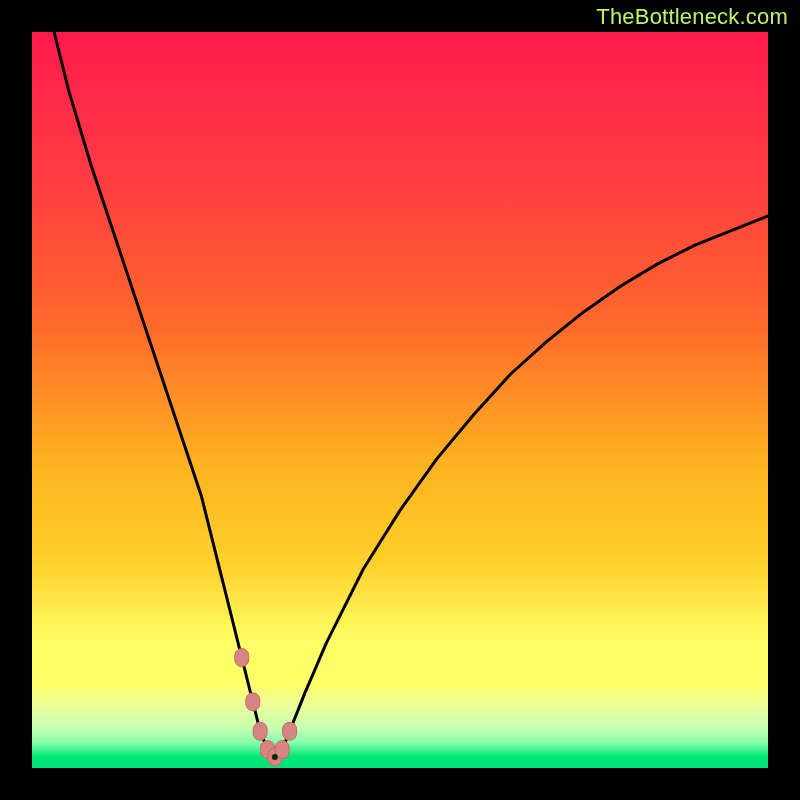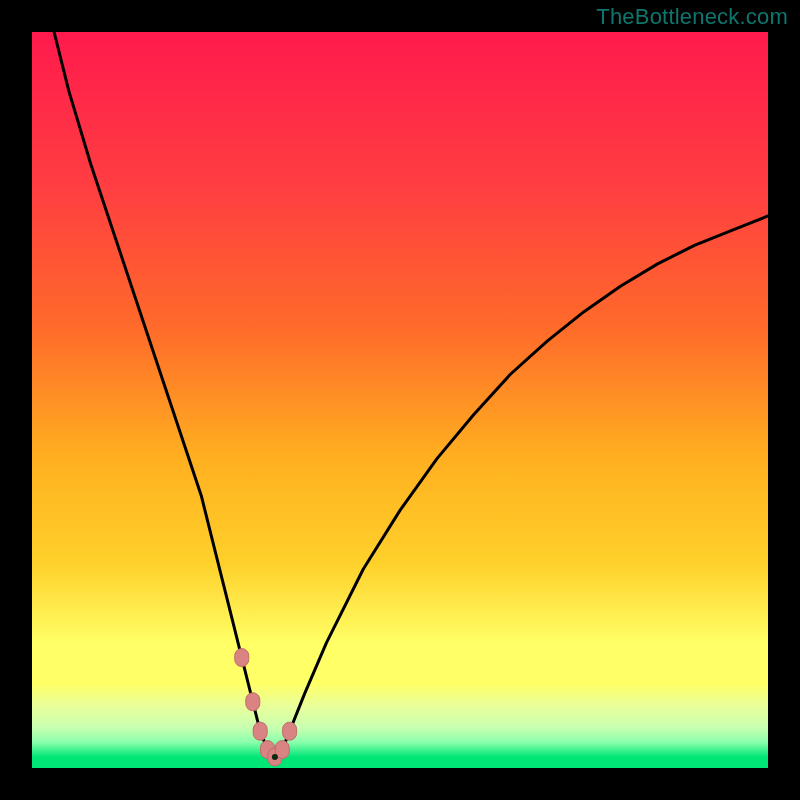--- a/index.html
+++ b/index.html
@@ -15,21 +15,21 @@
     position: relative;
     width: 800px;
     height: 800px;
     background: #000;
   }
   .watermark {
     position: absolute;
     top: 4px;
     right: 12px;
     font-size: 22px;
-    color: #0f766e;
+    color: #bef264;
     font-weight: 500;
     letter-spacing: 0.2px;
     z-index: 100;
   }
   .plot-area {
     position: absolute;
     left: 32px;
     top: 32px;
     width: 736px;
     height: 736px;

